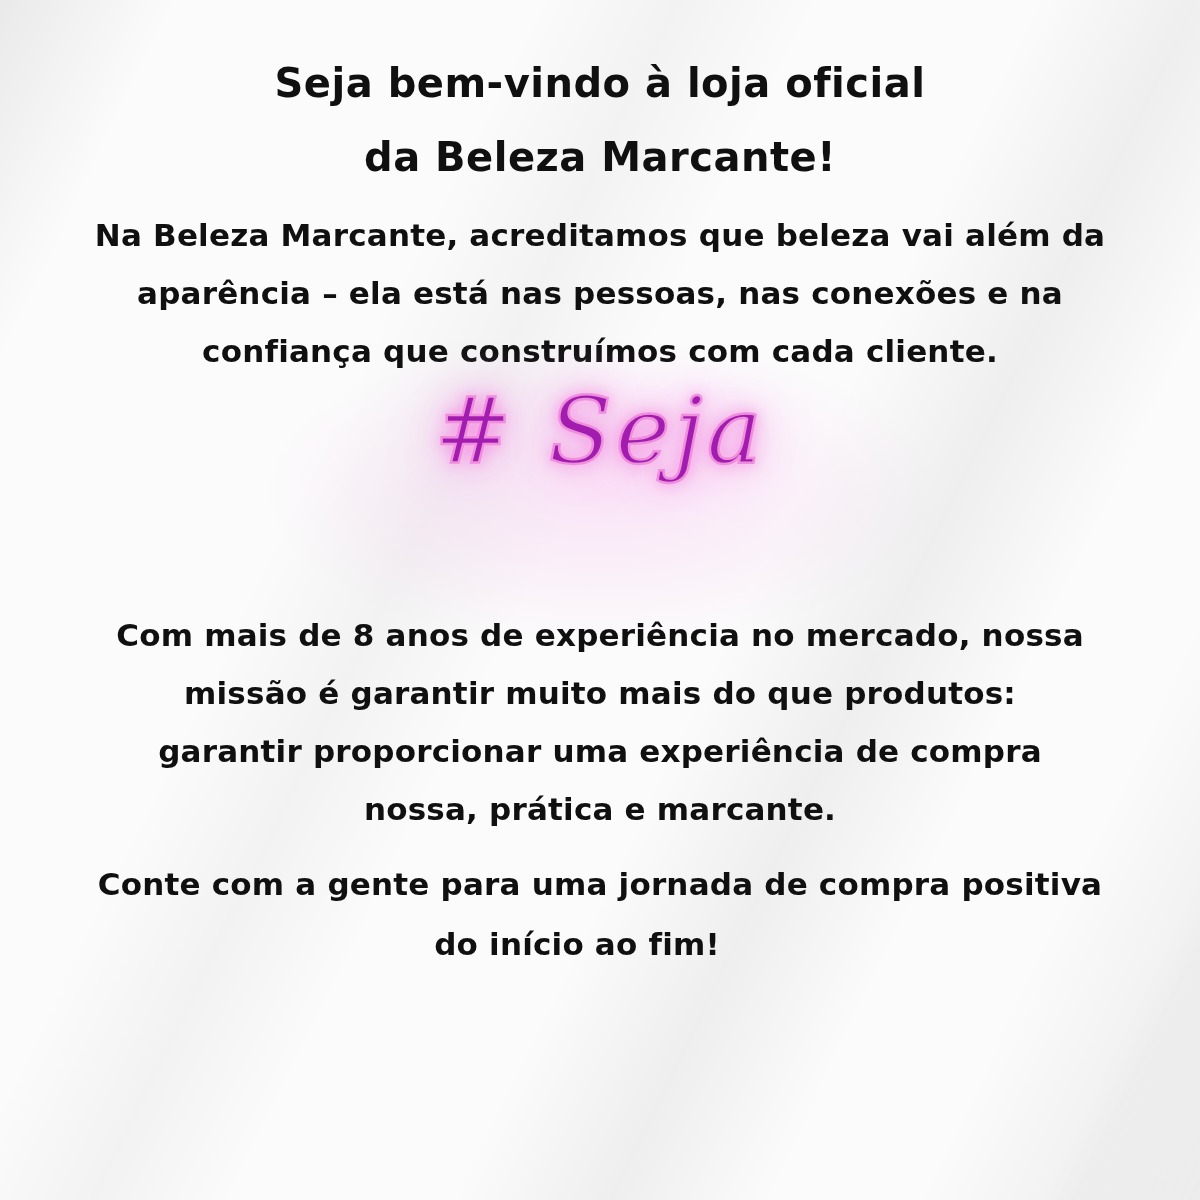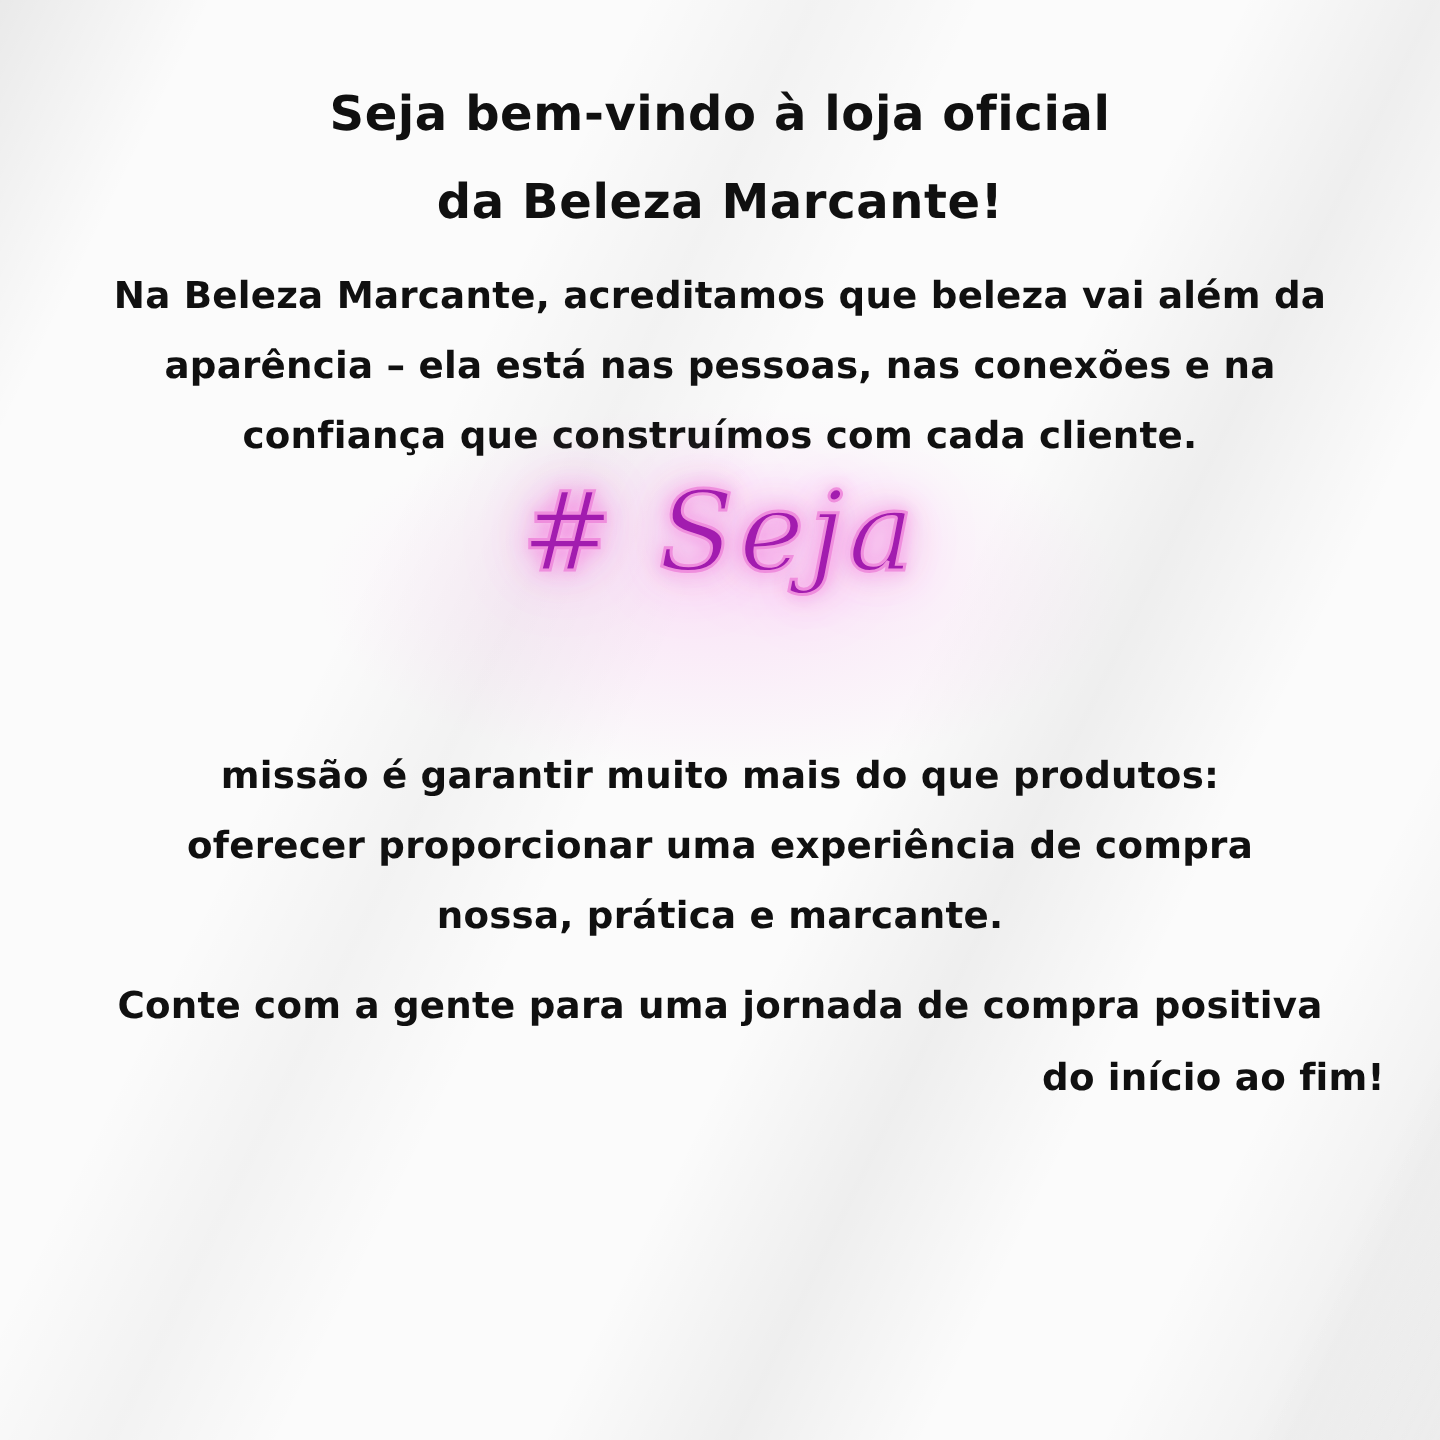--- a/index.html
+++ b/index.html
@@ -37,21 +37,21 @@
     height: 100%;
     color: #101010;
     text-align: center;
   }
   .tline {
     display: block;
     white-space: nowrap;
   }
   .title {
     margin: 0;
-    padding-top: 58px;
+    padding-top: 46px;
     font-size: 40px;
     line-height: 74px;
     font-weight: 800;
     letter-spacing: 0.5px;
   }
   .para {
     margin: 0;
     font-size: 31px;
     line-height: 58px;
     font-weight: 700;
@@ -86,21 +86,21 @@
     letter-spacing: 2px;
   }
   .experience {
     margin-top: 10px;
   }
   .closing {
     margin-top: 16px;
     line-height: 60px;
   }
   .closing .align-right {
-    text-align: right;
+    text-align: center;
     padding-right: 46px;
   }
 </style>
 </head>
 <body>
 
 <div class="canvas">
   <div class="satin-bg"></div>
   <div class="content">
 
@@ -113,22 +113,23 @@
       <span class="tline">Na Beleza Marcante, acreditamos que beleza vai além da</span>
       <span class="tline">aparência – ela está nas pessoas, nas conexões e na</span>
       <span class="tline">confiança que construímos com cada cliente.</span>
     </p>
 
     <div class="neon">
       <div class="neon-line1 tline"># Seja</div>
     </div>
 
     <p class="para experience">
+      <span class="tline">Com mais de 8 anos de experiência no mercado, nossa</span>
       <span class="tline">missão é garantir muito mais do que produtos:</span>
-      <span class="tline">oferecer proporcionar uma experiência de compra</span>
+      <span class="tline">garantir proporcionar uma experiência de compra</span>
       <span class="tline">nossa, prática e marcante.</span>
     </p>
 
 
     <p class="para closing">
       <span class="tline">Conte com a gente para uma jornada de compra positiva</span>
       <span class="tline align-right">do início ao fim!</span>
     </p>
 
   </div>

